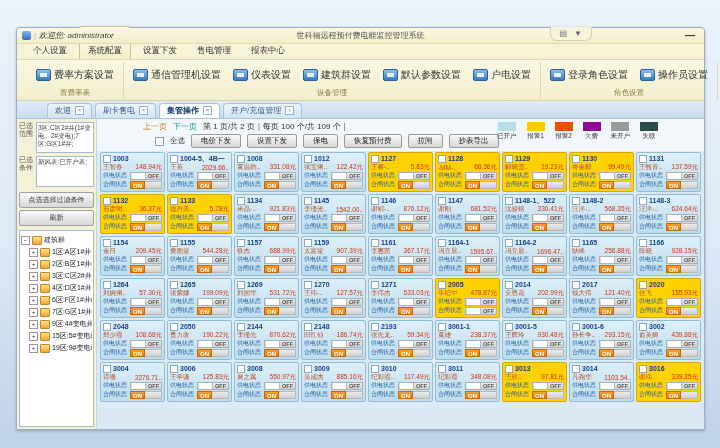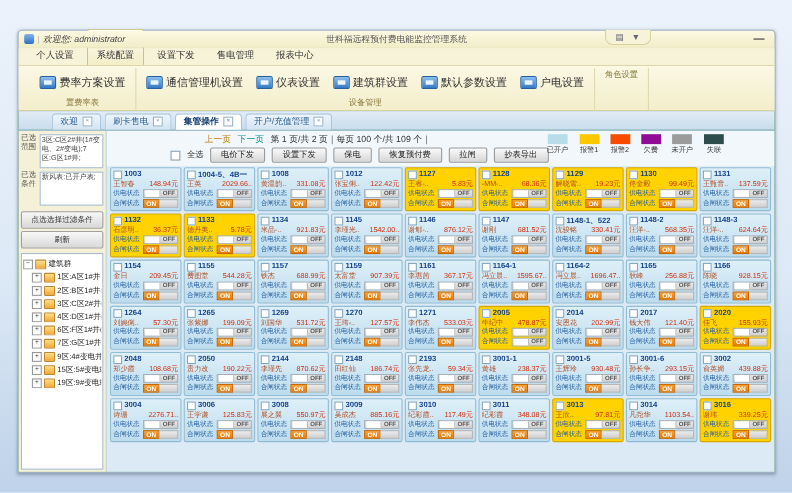--- a/index.html
+++ b/index.html
@@ -36,21 +36,21 @@
   .side-box{flex:1;background:#fff;border:1px solid #a8bccc;height:27px;font-size:6.5px;color:#444;padding:1px;overflow:hidden;line-height:1.2;}
   .side-btn{display:block;width:100%;margin:2px 0 0;background:linear-gradient(#f8f8f8,#d8d8d8);border:1px solid #a0a0a0;border-radius:2px;font-size:7px;padding:2px 0;text-align:center;color:#333;box-sizing:border-box;}
   .tree{flex:1;background:#fff;border:1px solid #a8bccc;margin-top:4px;overflow:hidden;padding:2px 1px;}
   .tree-row{display:flex;align-items:center;gap:2px;margin:2px 0;white-space:nowrap;overflow:hidden;}
   .tree-row.child{padding-left:8px;}
   .expander{width:7px;height:7px;border:1px solid #999;background:#fff;font-size:6px;line-height:6px;text-align:center;color:#333;flex:none;}
   .folder{width:8px;height:7px;background:linear-gradient(#ffe08a,#f0a838);border:1px solid #c08828;border-radius:1px;flex:none;}
   .tree-label{font-size:7px;color:#222;}
   .main{flex:1;position:relative;background:#dceaf5;overflow:hidden;}
   .toolbar{position:relative;background:#f2f7fb;padding:1px 0 2px;}
-  .pagerow{height:13px;display:flex;align-items:center;gap:6px;padding-left:89px;font-size:8px;color:#333;}
+  .pagerow{height:13px;display:flex;align-items:center;gap:6px;padding-left:46px;font-size:8px;color:#333;}
   .pg-prev{color:#c08014;}
   .pg-next{color:#0f9488;}
   .pg-info{color:#333;}
   .actionrow{height:16px;display:flex;align-items:center;gap:6px;padding-left:10px;font-size:8px;margin-left:48px;}
   .chk{width:7px;height:7px;border:1px solid #88a0b4;background:#fff;flex:none;}
   .chk-label{font-size:7.5px;color:#333;}
   .act-btn{background:linear-gradient(#fafafa,#d6d6d6);border:1px solid #9a9a9a;border-radius:2px;font-size:7.5px;padding:1px 9px;color:#222;white-space:nowrap;text-align:right;}
   .legend{position:absolute;right:46px;top:3px;display:flex;gap:10px;}
   .legend-item{display:flex;flex-direction:column;align-items:center;gap:1px;}
   .legend-swatch{width:18px;height:9px;}
@@ -140,20 +140,34 @@
             <div class="ritem">
               <span class="ricon">
                 <span class="rscreen"></span>
               </span>
               <span class="rlabel">户电设置</span>
             </div>
           </div>
           <div class="rcap">设备管理</div>
         </div>
         <div class="rgroup">
+          <div class="ritems">
+            <div class="ritem">
+              <span class="ricon">
+                <span class="rscreen"></span>
+              </span>
+              <span class="rlabel">登录角色设置</span>
+            </div>
+            <div class="ritem">
+              <span class="ricon">
+                <span class="rscreen"></span>
+              </span>
+              <span class="rlabel">操作员设置</span>
+            </div>
+          </div>
           <div class="rcap">角色设置</div>
         </div>
       </div>
 
     <div class="content">
       <div class="tabstrip">
           <div class="tab">
             <span>欢迎</span>
             <span class="tab-close">×</span>
           </div>

